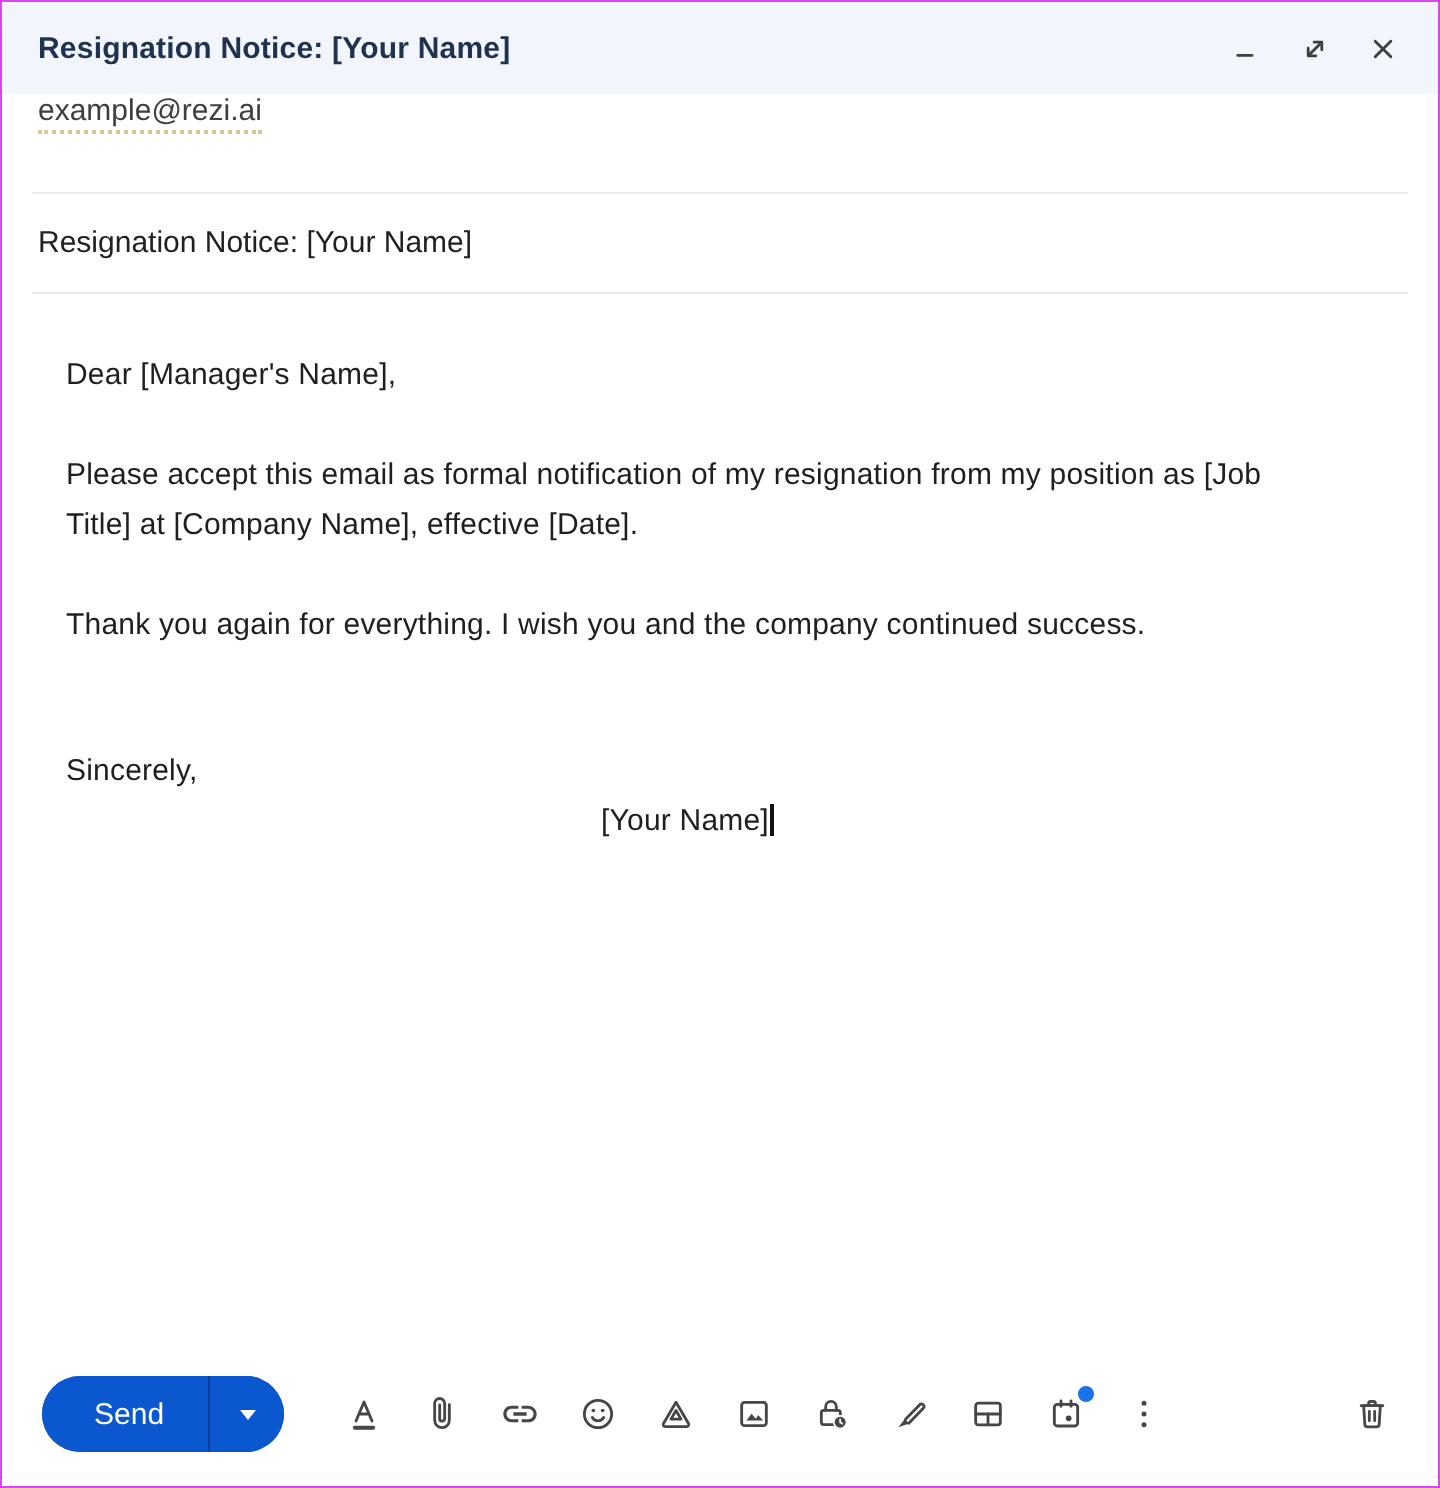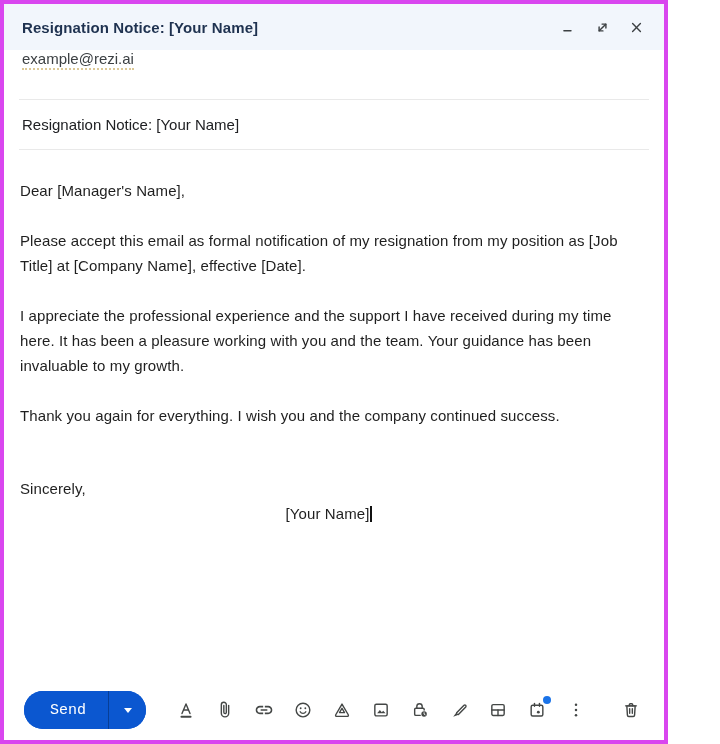--- a/index.html
+++ b/index.html
@@ -1,20 +1,20 @@
 <!DOCTYPE html>
 <html><head>
 <meta charset="utf-8">
 <style>
   * { margin:0; padding:0; box-sizing:border-box; }
   html,body { background:#fff; }
   body { font-family:"Liberation Sans", sans-serif; }
   .window {
-    position:relative; width:668px; height:744px; background:#fff;
-    border:4px solid #d946ef; overflow:hidden;
+    position:relative; width:720px; height:744px; background:#fff;
+    border:1px solid #d946ef; overflow:hidden;
   }
   
   .titlebar {
     position:absolute; top:0; left:0; right:0; height:46px;
     background:#f2f6fc; display:flex; align-items:center;
     padding:0 18px;
   }
   .titlebar .title { font-size:15px; font-weight:600; color:#1f3250; letter-spacing:.1px; }
   .controls { margin-left:auto; display:flex; align-items:center; gap:14px; }
   .ctrl-btn { background:none; border:none; padding:0; width:20px; height:20px; display:flex; align-items:center; justify-content:center; cursor:pointer; }
@@ -30,38 +30,38 @@
   .divider-2 { top:145px; }
   
   .subject-row {
     position:absolute; top:95px; left:0; right:0; height:50px;
     display:flex; align-items:center; padding:0 18px; cursor:text;
   }
   .subject-row span { font-size:15px; color:#202124; }
   
   .body-area {
     position:absolute; top:146px; left:0; right:0; bottom:60px;
-    padding:28px 26px 0 16px; cursor:text;
+    padding:28px 26px 0 32px; cursor:text;
   }
   .body-area p {
     font-size:15px; line-height:25px; color:#1f1f1f;
     margin:0 0 25px 0; max-width:622px; letter-spacing:.1px;
   }
   .body-area p.closing { margin-bottom:0;margin-top:48px; }
   .body-area p.signature { margin-bottom:0;text-align:center; }
   .caret { display:inline-block; width:2px; height:16px; background:#111; vertical-align:-3px; margin-left:1px; }
   
   .toolbar {
     position:absolute; left:0; right:0; top:684px; height:44px;
     display:flex; align-items:center; padding:0 22px 0 20px;
   }
   .send-group { display:flex; height:38px; border-radius:19px; overflow:hidden; background:#0b57d0; flex:0 0 auto; }
   .send-btn {
     background:#0b57d0; color:#fff; border:none; padding:0 22px 0 26px;
-    font-family:Liberation Mono, monospace; font-size:15px; font-weight:500; cursor:pointer;
+    font-family:Liberation Sans, sans-serif; font-size:15px; font-weight:500; cursor:pointer;
   }
   .send-more {
     background:#0b57d0; border:none; border-left:1px solid rgba(0,0,0,.28);
     width:38px; display:flex; align-items:center; justify-content:center; cursor:pointer;
   }
   .send-caret { width:0; height:0; border-left:4.5px solid transparent; border-right:4.5px solid transparent; border-top:5.5px solid #fff; }
   .tools { display:flex; align-items:center; gap:18px; margin-left:29px; }
   .tool-btn { position:relative; background:none; border:none; padding:0; width:21px; height:26px; display:flex; align-items:center; justify-content:center; cursor:pointer; }
   .tool-btn svg { width:20px; height:20px; stroke:#444746; stroke-width:1.7; fill:none; stroke-linecap:round; stroke-linejoin:round; }
   .tool-btn svg .fill { fill:#444746; stroke:none; }
@@ -104,21 +104,20 @@
   <div class="row-divider divider-1"></div>
 
   <div class="subject-row">
     <span>Resignation Notice: [Your Name]</span>
   </div>
   <div class="row-divider divider-2"></div>
 
   <div class="body-area">
     <p>Dear [Manager's Name],</p>
     <p>Please accept this email as formal notification of my resignation from my position as [Job Title] at [Company Name], effective [Date].</p>
-    <p>I appreciate the professional experience and the support I have received during my time here. It has been a pleasure working with you and the team. Your guidance has been invaluable to my growth.</p>
     <p>Thank you again for everything. I wish you and the company continued success.</p>
     <p class="closing">Sincerely,</p>
     <p class="signature"><span>[Your Name]</span><span class="caret"></span></p>
   </div>
 
   <div class="toolbar">
     <div class="send-group">
       <button class="send-btn">Send</button>
       <button class="send-more">
         <span class="send-caret"></span>

